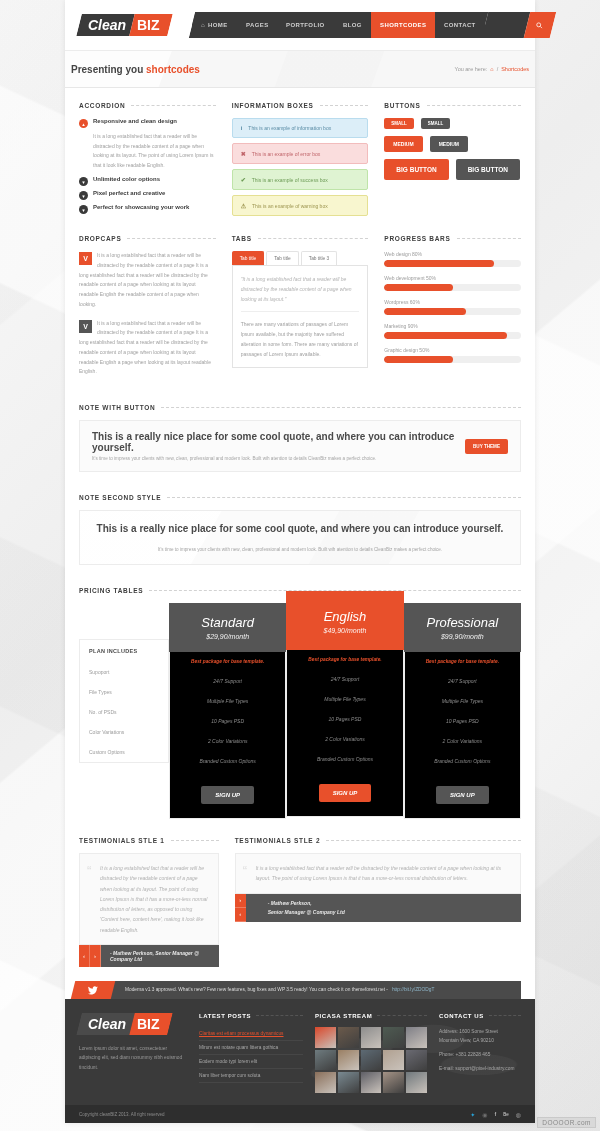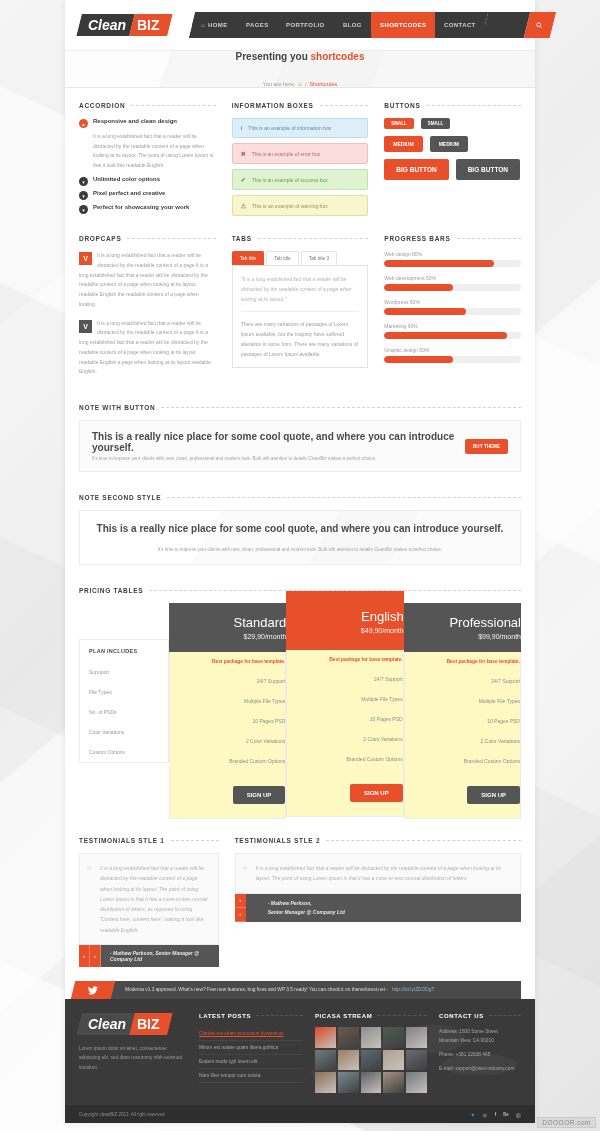--- a/index.html
+++ b/index.html
@@ -42,21 +42,21 @@
   .nav .item{ background:#3a3a3a; display:flex; align-items:center; }
   .nav .item.active{ background:#e8502b; }
   .nav .item.active a{ background:#e8502b; color:#fff;}
   .nav .spacer{ background:#3a3a3a; width:42px;}
   .nav .search{ background:#e8502b; width:26px; display:flex; align-items:center; justify-content:center;}
   .nav .search svg{ transform:skewX(14deg);}
 
   
   .crumbbar{ height:38px; background:#f7f7f7; border-top:1px solid #ececec;
     border-bottom:1px solid #e7e7e7; display:flex; align-items:center;
-    justify-content:space-between; padding:0 6px; position:relative; overflow:hidden;flex-direction:column;}
+    justify-content:space-between; padding:0 6px; position:relative; overflow:hidden;}
   .crumbbar:before{content:""; position:absolute; inset:0;
     background:linear-gradient(110deg, rgba(255,255,255,.8) 0 22%, transparent 22.2% 46%, rgba(0,0,0,.012) 46.2% 66%, transparent 66.2%);}
   .crumb-title{ font-size:10px; color:#444; position:relative; }
   .crumb-title b{font-weight:bold;}
   .crumb-title .hl{ color:#e8502b; font-weight:bold;}
   .crumb-right{ font-size:5.5px; color:#9a9a9a; position:relative; display:flex; gap:3px; align-items:center;}
   .crumb-right .hl{color:#e8502b;}
 
   
   .content{ padding:14px 14px 0 14px; }
@@ -126,21 +126,21 @@
   .note.center:before{content:""; position:absolute; inset:0;
     background:linear-gradient(120deg, rgba(255,255,255,.9) 0 30%, transparent 30.2% 55%, rgba(0,0,0,.012) 55.2% 72%, transparent 72.2%);}
   .note.center > *{position:relative;}
   .sp{ height:18px;}
 
   
   .pricing{ display:flex; align-items:flex-start; margin-top:2px;}
   .plan-col{ width:90px; border:1px solid #ececec; background:#fff; margin-top:36px;}
   .plan-col .hd{ font-size:5.5px; font-weight:bold; color:#4a4a4a; padding:8px 9px; letter-spacing:.3px;}
   .plan-col .r{ font-size:5px; color:#9b9b9b; padding:7px 9px;}
-  .pcard{ flex:1; text-align:right; background:#fef9c3;}
+  .pcard{ flex:1; text-align:center; background:#000000;font-style:italic;}
   .pcard.feat{ margin-top:-12px; }
   .pcard .top{ background:#555; color:#fff; padding:12px 0 12px;}
   .pcard.feat .top{ background:#e8502b; padding:18px 0 16px;}
   .pcard .top .nm{ font-size:13px; font-weight:normal; margin-bottom:3px;}
   .pcard .top .pr{ font-size:7px; opacity:.92;}
   .pcard .body{ border:1px solid #ececec; border-top:none; }
   .pcard .best{ font-size:4.8px; color:#e8502b; padding:7px 0; font-weight:bold;}
   .pcard .cell{ font-size:5px; color:#8d8d8d; padding:7px 0;}
   .pcard .foot{ padding:12px 0 14px;}
 

